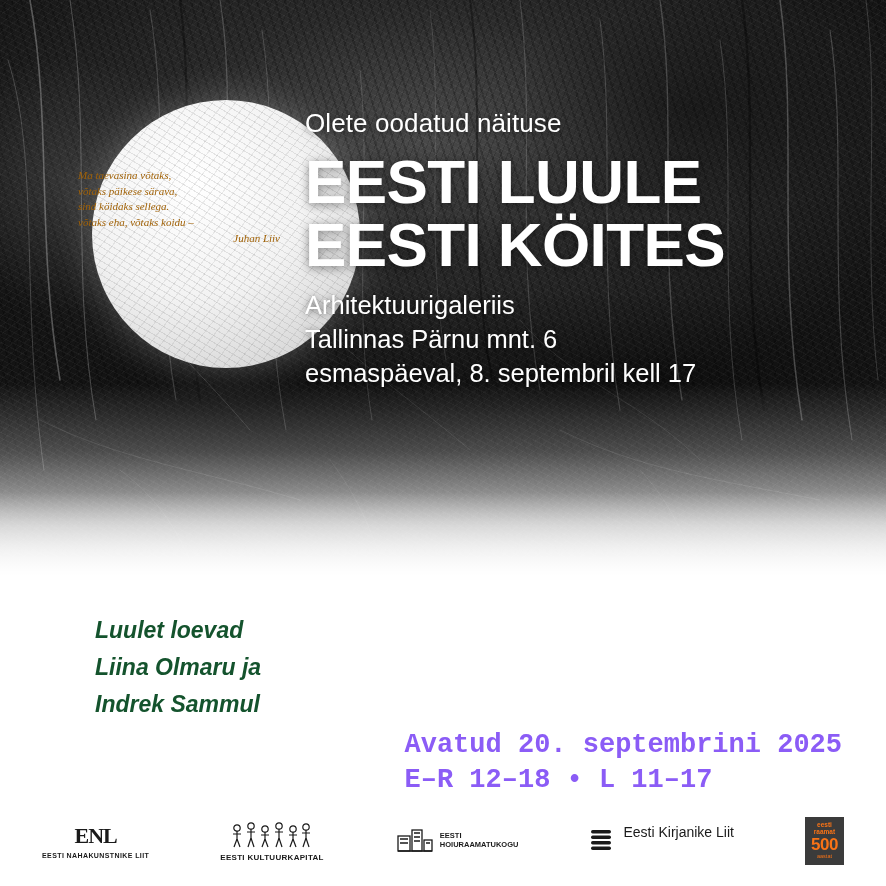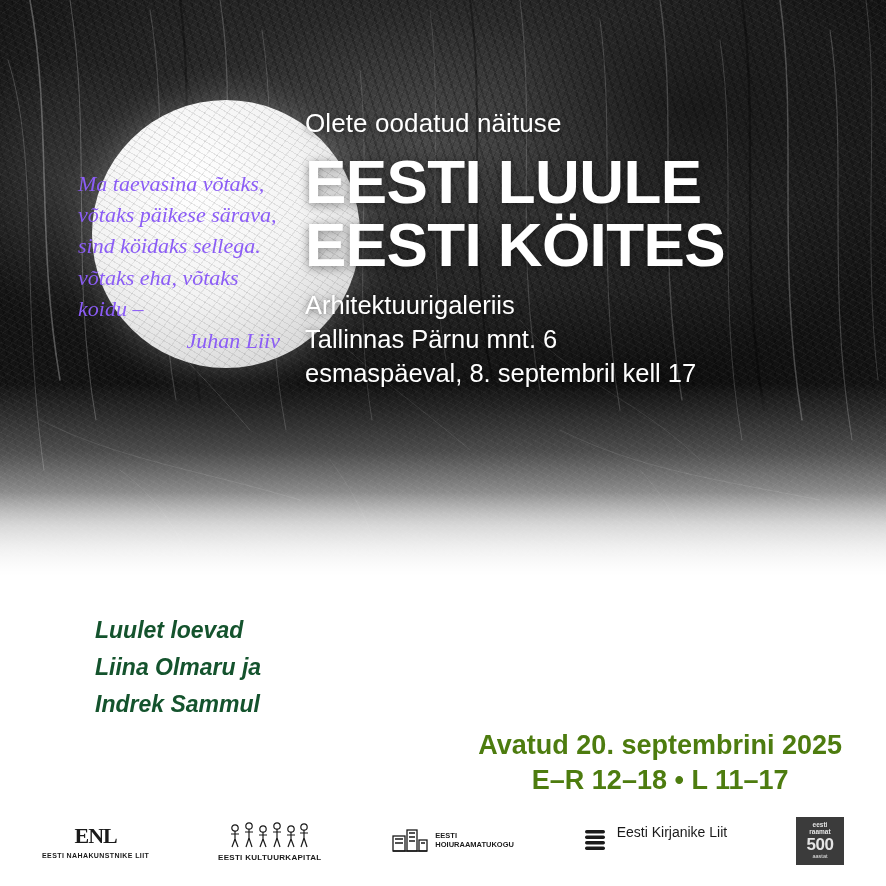--- a/index.html
+++ b/index.html
@@ -78,23 +78,23 @@
     background-image:
       repeating-linear-gradient(31deg, rgba(120,120,120,0.18) 0 1px, rgba(0,0,0,0) 1px 6px),
       repeating-linear-gradient(-52deg, rgba(120,120,120,0.14) 0 1px, rgba(0,0,0,0) 1px 9px);
   }
   .poem {
     position: absolute;
     left: 78px; top: 168px;
     width: 208px;
     font-family: "Liberation Serif", serif;
     font-style: italic;
-    font-size: 22px;
+    font-size: 11px;
     line-height: 1.42;
-    color: #8b5cf6;
+    color: #a16207;
     text-align: left;
     z-index: 6;
   }
   .poem .author {
     display: block;
     text-align: right;
     padding-right: 6px;
     margin-top: 1px;
   }
 
@@ -139,22 +139,23 @@
     font-weight: 700;
     line-height: 1.6;
     color: #14532d;
   }
   .readers span { display: block; }
 
   
   .hours {
     position: absolute;
     right: 44px; top: 728px;
-    text-align: center;
-    color: #4d7c0f;
+    text-align: left;
+    color: #8b5cf6;
+    font-family: Liberation Mono, monospace;
   }
   .hours .l1 { font-size: 27px; font-weight: 700; line-height: 1.28; }
   .hours .l2 { font-size: 27px; font-weight: 700; line-height: 1.28; }
 
   
   .logos {
     position: absolute;
     left: 0; right: 0; bottom: 14px;
     height: 62px;
     display: flex;
@@ -167,21 +168,21 @@
   .logo .lcap { font-size: 7px; letter-spacing: .4px; margin-top: 3px; font-weight: 700; }
   .logo .lcap2 { font-size: 8px; letter-spacing: .3px; margin-top: 3px; font-weight: 700; }
 
   .mark-enl { font-size: 22px; font-weight: 700; letter-spacing: -1px; font-family: "Liberation Serif", serif; }
   .mark-kk svg { display: block; }
   .mark-hoo { display: flex; align-items: center; gap: 5px; }
   .mark-hoo .cap { font-size: 7.5px; font-weight: 700; line-height: 1.15; text-align: left; }
   .mark-ekl { display: flex; align-items: flex-start; gap: 8px; }
   .mark-ekl .txt { font-size: 14px; font-weight: 400; }
   .mark-500 {
-    width: 48px; height: 48px; background: #3b3b3b; color: #e5e5e5;
+    width: 39px; height: 48px; background: #3b3b3b; color: #f97316;
     display: flex; flex-direction: column; align-items: center; justify-content: center;
     line-height: 1.05;
   }
   .mark-500 .a { font-size: 6.5px; font-weight: 700; }
   .mark-500 .b { font-size: 6.5px; font-weight: 700; }
   .mark-500 .c { font-size: 17px; font-weight: 700; letter-spacing: -.5px; }
   .mark-500 .d { font-size: 5.5px; }
 </style>
 </head>
 <body>

